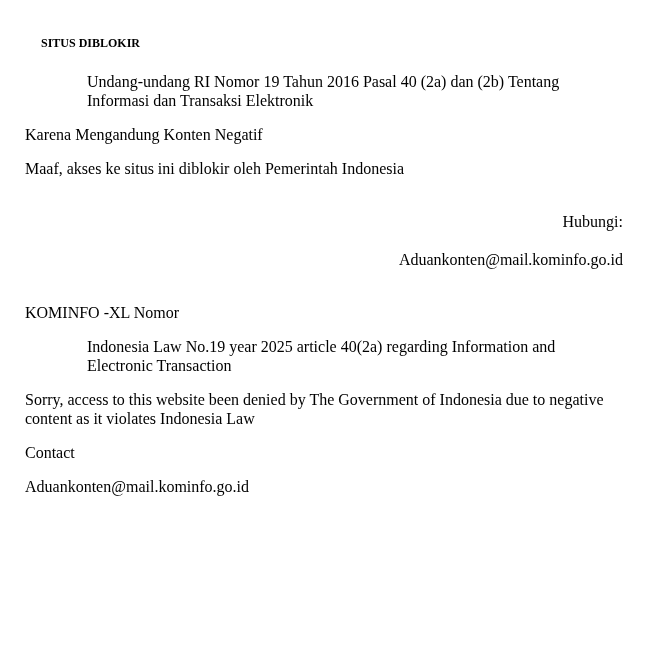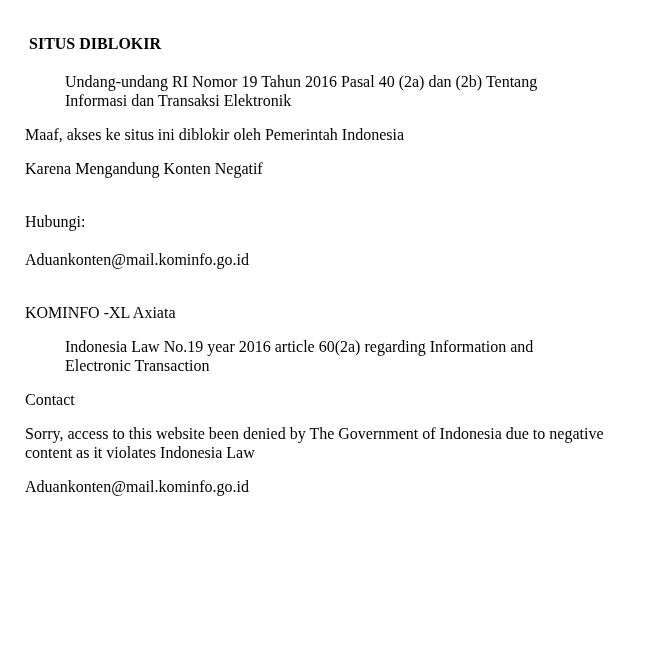--- a/index.html
+++ b/index.html
@@ -12,63 +12,64 @@
     width: 648px;
     min-height: 645px;
     padding: 5px 25px 25px 25px;
     background: #ffffff;
     color: #000000;
     font-family: "Liberation Serif", "DejaVu Serif", serif;
     font-size: 16px;
     line-height: 19px;
   }
   h4.section-heading {
-    font-size: 16px;
+    font-size: 12px;
     font-weight: bold;
-    margin: 29px 0 19px 4px;
+    margin: 29px 0 19px 16px;
   }
   blockquote.law-ref {
-    margin: 15px 40px;
+    margin: 15px 62px;
     white-space: pre-line;
   }
   p.msg {
     margin: 15px 0;
     white-space: pre-line;
   }
   p.contact-block span {
     display: block;
+    text-align: right;
   }
 </style>
 </head>
 <body>
 
 <div class="page">
 
   <h4 class="section-heading">SITUS DIBLOKIR</h4>
 
   <blockquote class="law-ref">Undang-undang RI Nomor 19 Tahun 2016 Pasal 40 (2a) dan (2b) Tentang
 Informasi dan Transaksi Elektronik</blockquote>
 
+  <p class="msg">Karena Mengandung Konten Negatif</p>
+
   <p class="msg">Maaf, akses ke situs ini diblokir oleh Pemerintah Indonesia</p>
-
-  <p class="msg">Karena Mengandung Konten Negatif</p>
 
 
   <p class="msg contact-block">
     <span>Hubungi:</span>
     <span>Aduankonten@mail.kominfo.go.id</span>
   </p>
 
-  <p class="msg">KOMINFO -XL Axiata</p>
+  <p class="msg">KOMINFO -XL Nomor</p>
 
 
-  <blockquote class="law-ref">Indonesia Law No.19 year 2016 article 60(2a) regarding Information and
+  <blockquote class="law-ref">Indonesia Law No.19 year 2025 article 40(2a) regarding Information and
 Electronic Transaction</blockquote>
-
-  <p class="msg">Contact</p>
 
   <p class="msg">Sorry, access to this website been denied by The Government of Indonesia due to negative
 content as it violates Indonesia Law</p>
+
+  <p class="msg">Contact</p>
 
   <p class="msg">Aduankonten@mail.kominfo.go.id</p>
 
 
 </div>
 
 </body></html>

